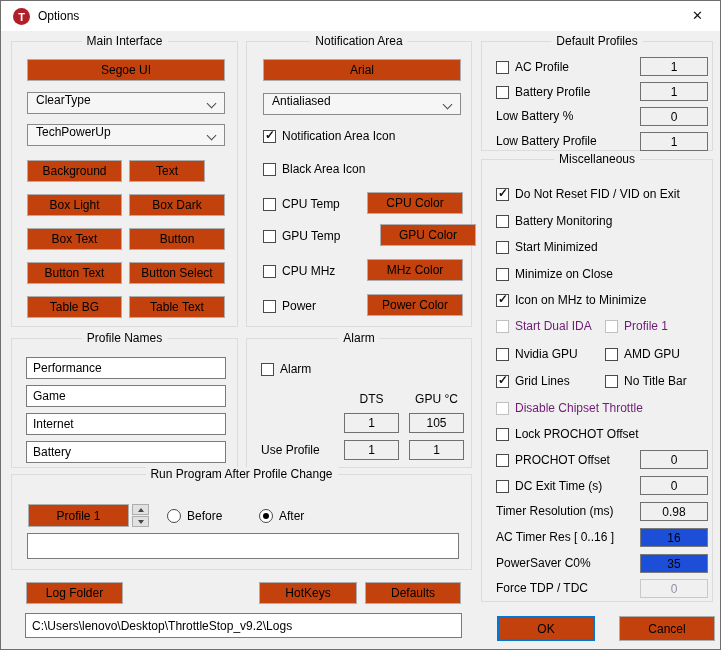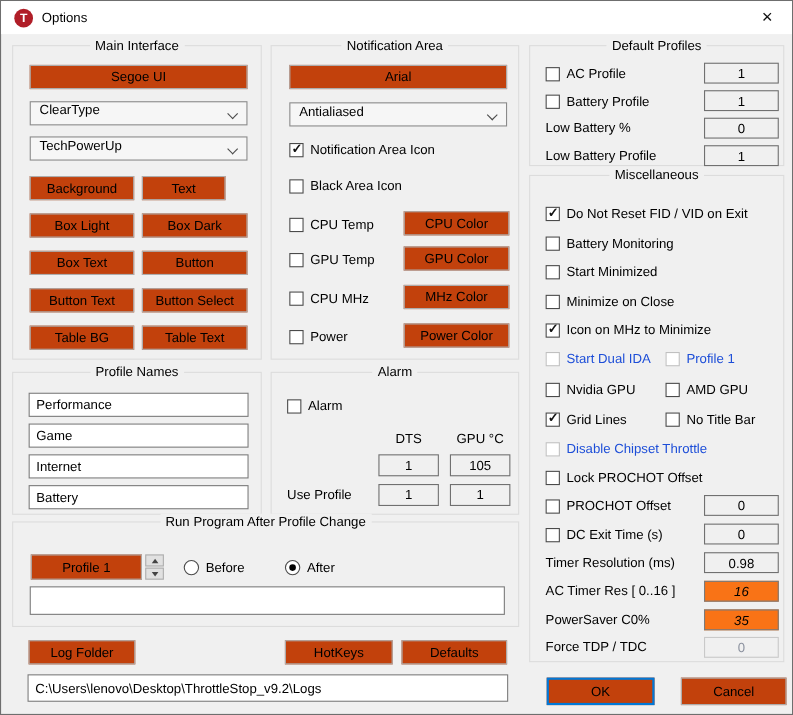--- a/index.html
+++ b/index.html
@@ -11,25 +11,25 @@
   .close-btn{position:absolute;right:0;top:0;width:45px;height:29px;display:flex;align-items:center;justify-content:center;font-size:13px;color:#111;cursor:default;}
   .group{position:absolute;border:1px solid #dcdcdc;box-sizing:border-box;}
   .legend{position:absolute;top:-8px;left:50%;transform:translateX(-50%);background:#f0f0f0;padding:0 5px;white-space:nowrap;font-size:12px;}
   .btn{position:absolute;box-sizing:border-box;background:#c2410c;border:1px solid #adadad;display:flex;align-items:center;justify-content:center;font-size:12px;}
   .combo{position:absolute;box-sizing:border-box;background:#f6f6f6;border:1px solid #8a8a8a;display:flex;align-items:flex-start;padding:0 8px;font-size:12px;}
   .chev{position:absolute;right:9px;top:7px;width:6px;height:6px;border-right:1.4px solid #4c4c4c;border-bottom:1.4px solid #4c4c4c;transform:rotate(45deg);}
   .row{position:absolute;display:flex;align-items:center;gap:6px;height:16px;font-size:12px;white-space:nowrap;}
   .cb{width:13px;height:13px;box-sizing:border-box;background:#fff;border:1px solid #4a4a4a;position:relative;flex:none;}
   .cb.on::after{content:"✓";position:absolute;left:1px;top:-2px;font-size:12px;line-height:13px;color:#111;font-weight:600;}
   .cb.dis{border-color:#c0c0c0;}
-  .row.dis{color:#1d4ed8;}
+  .row.dis{color:#701a75;}
   .radio{width:14px;height:14px;box-sizing:border-box;background:#fff;border:1px solid #4a4a4a;border-radius:50%;position:relative;flex:none;}
   .radio.on::after{content:"";position:absolute;inset:3px;background:#000;border-radius:50%;}
   .val{position:absolute;box-sizing:border-box;border:1px solid #707070;background:#f0f0f0;font-size:12px;display:flex;align-items:center;justify-content:center;height:19px;width:68px;left:158px;}
-  .val.w{background:#f97316;border-color:#7a7a7a;font-style:italic;}
+  .val.w{background:#1d4ed8;border-color:#7a7a7a;}
   .val.dis{border-color:#c9c9c9;color:#8d93a0;background:#f0f0f0;}
   .lbl{position:absolute;font-size:12px;white-space:nowrap;}
   .input{position:absolute;box-sizing:border-box;background:#fff;border:1px solid #7a7a7a;font-size:12px;font-family:"Liberation Sans",sans-serif;padding:2px 6px;outline:none;}
   .spinner{position:absolute;width:17px;display:flex;flex-direction:column;gap:1px;}
   .spin-btn{box-sizing:border-box;height:11px;background:#e1e1e1;border:1px solid #adadad;display:flex;align-items:center;justify-content:center;}
   .tri-up{width:0;height:0;border-left:3.5px solid transparent;border-right:3.5px solid transparent;border-bottom:4px solid #444;}
   .tri-down{width:0;height:0;border-left:3.5px solid transparent;border-right:3.5px solid transparent;border-top:4px solid #444;}
   .ok-btn{border:2px solid #0078d7;}
   .ctr{text-align:center;position:absolute;font-size:12px;}
 </style>
@@ -88,21 +88,21 @@
     </div>
     <div class="row" style="left:16px;top:154px;">
       <span class="cb"></span>
       <span>CPU Temp</span>
     </div>
     <div class="btn" style="left:120px;top:150px;width:96px;height:22px;">CPU Color</div>
     <div class="row" style="left:16px;top:186px;">
       <span class="cb"></span>
       <span>GPU Temp</span>
     </div>
-    <div class="btn" style="left:120px;top:182px;width:96px;height:22px;">GPU Color</div>
+    <div class="btn" style="left:133px;top:182px;width:96px;height:22px;">GPU Color</div>
     <div class="row" style="left:16px;top:221px;">
       <span class="cb"></span>
       <span>CPU MHz</span>
     </div>
     <div class="btn" style="left:120px;top:217px;width:96px;height:22px;">MHz Color</div>
     <div class="row" style="left:16px;top:256px;">
       <span class="cb"></span>
       <span>Power</span>
     </div>
     <div class="btn" style="left:120px;top:252px;width:96px;height:22px;">Power Color</div>

